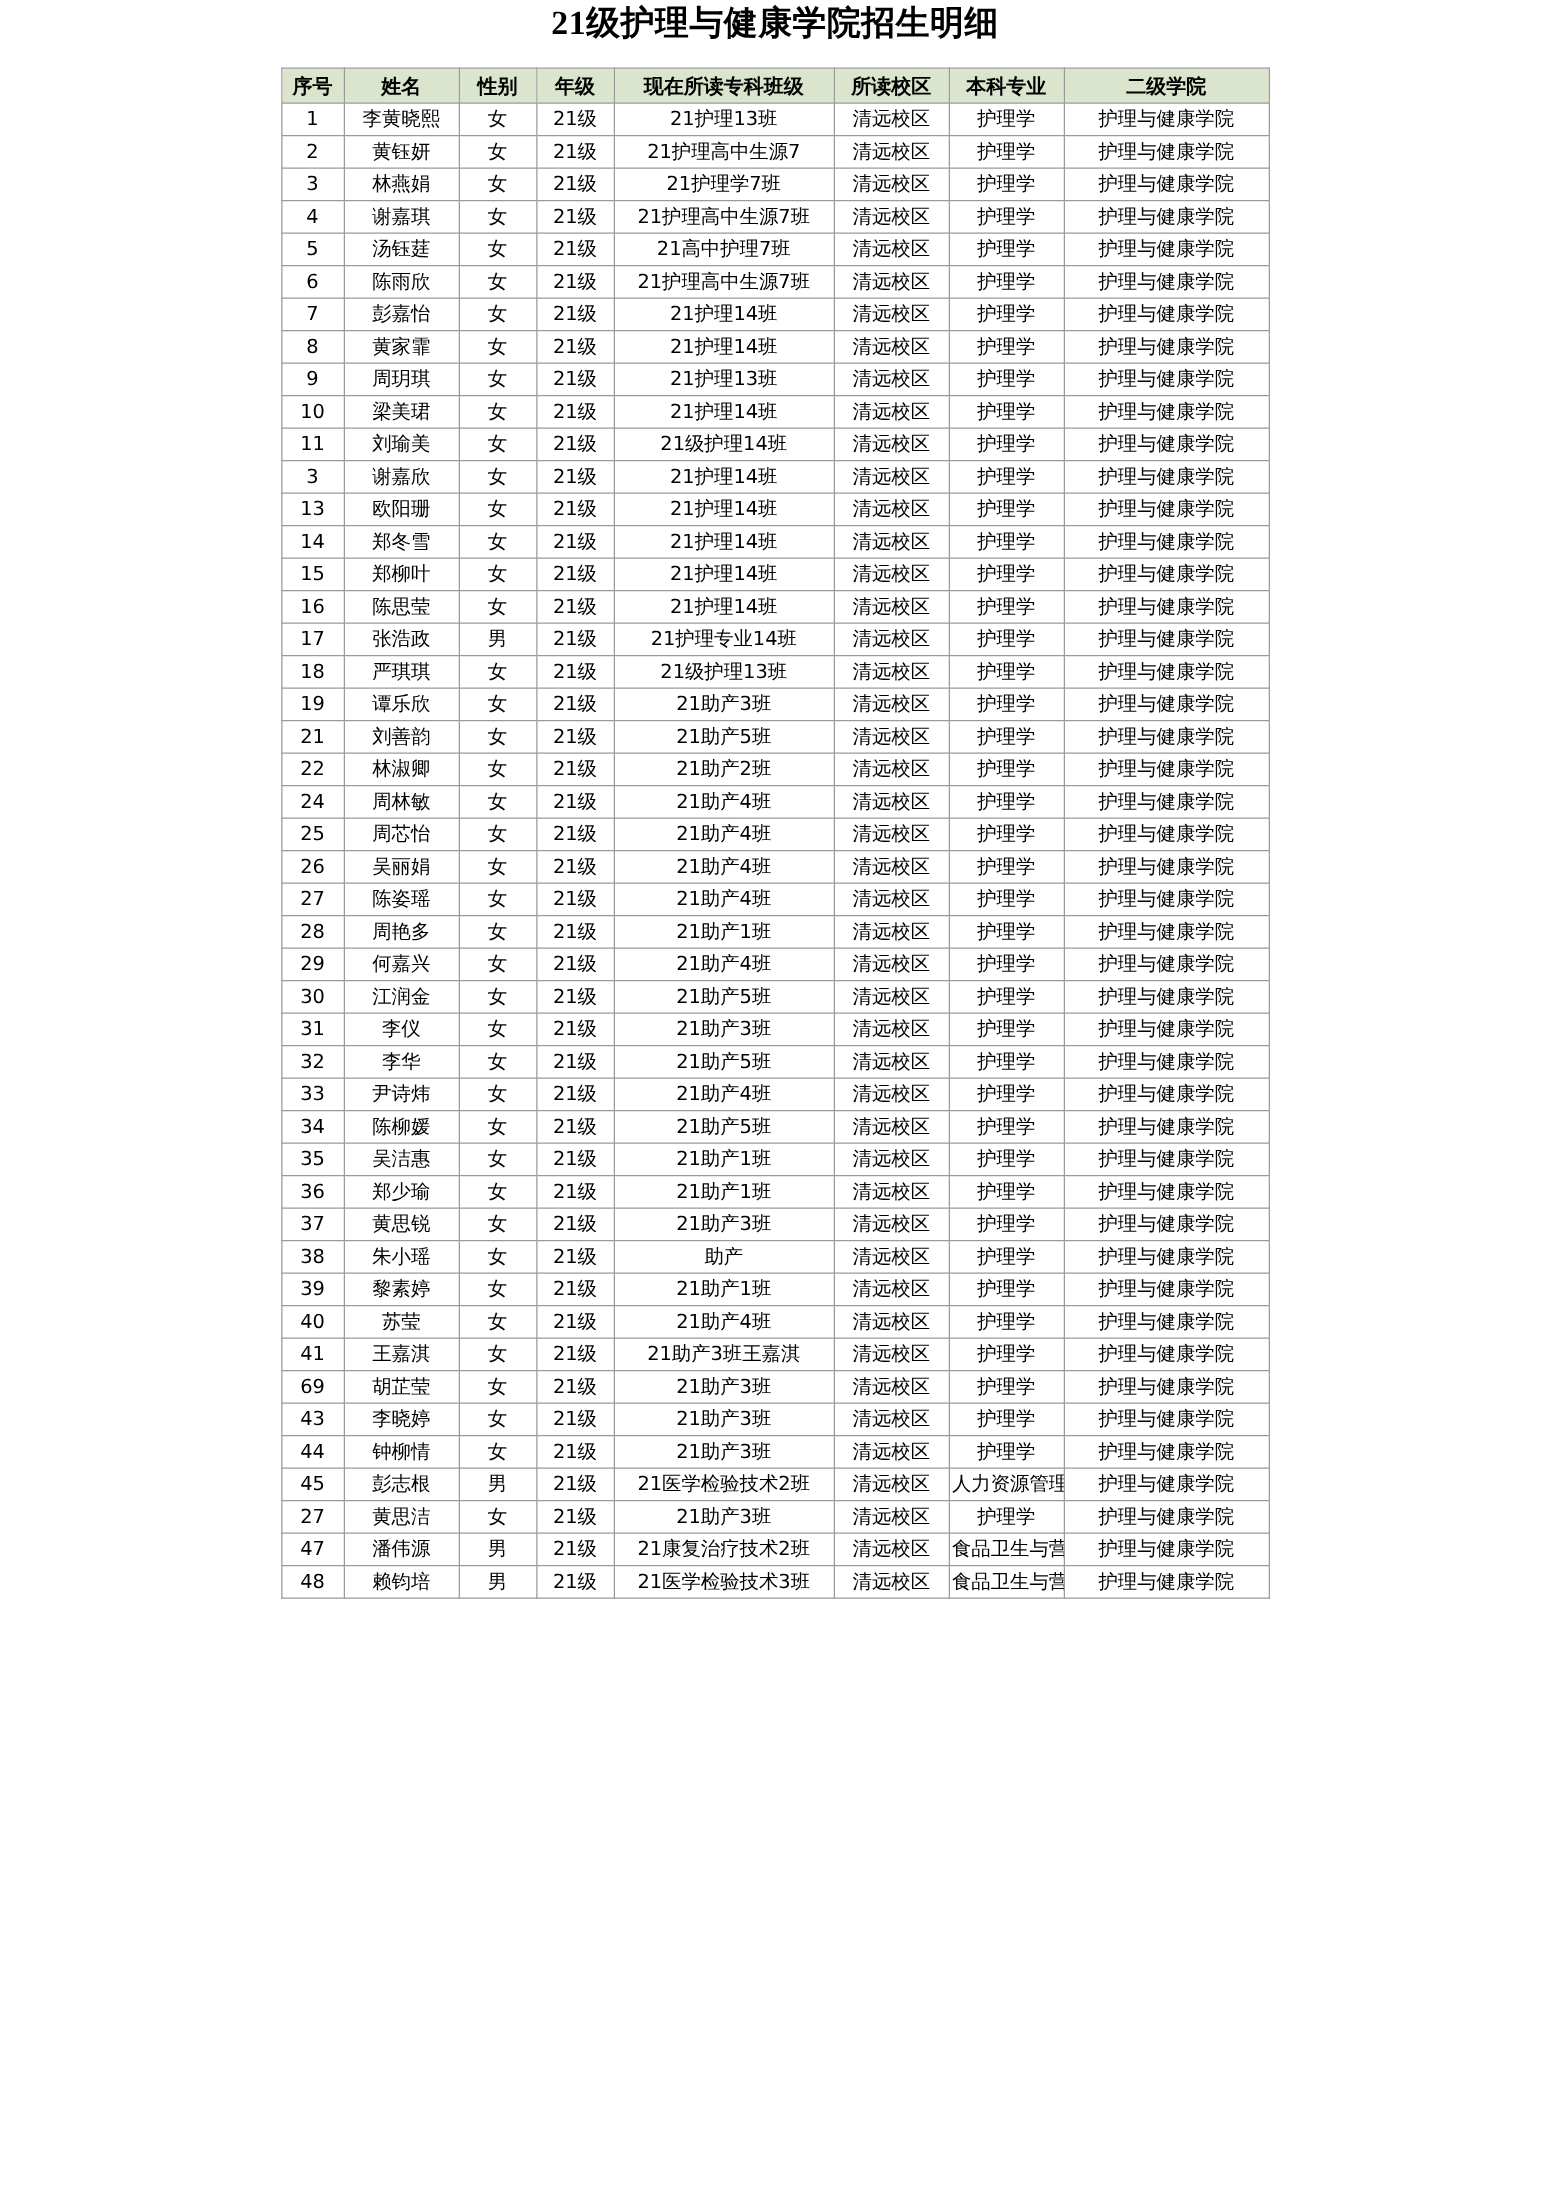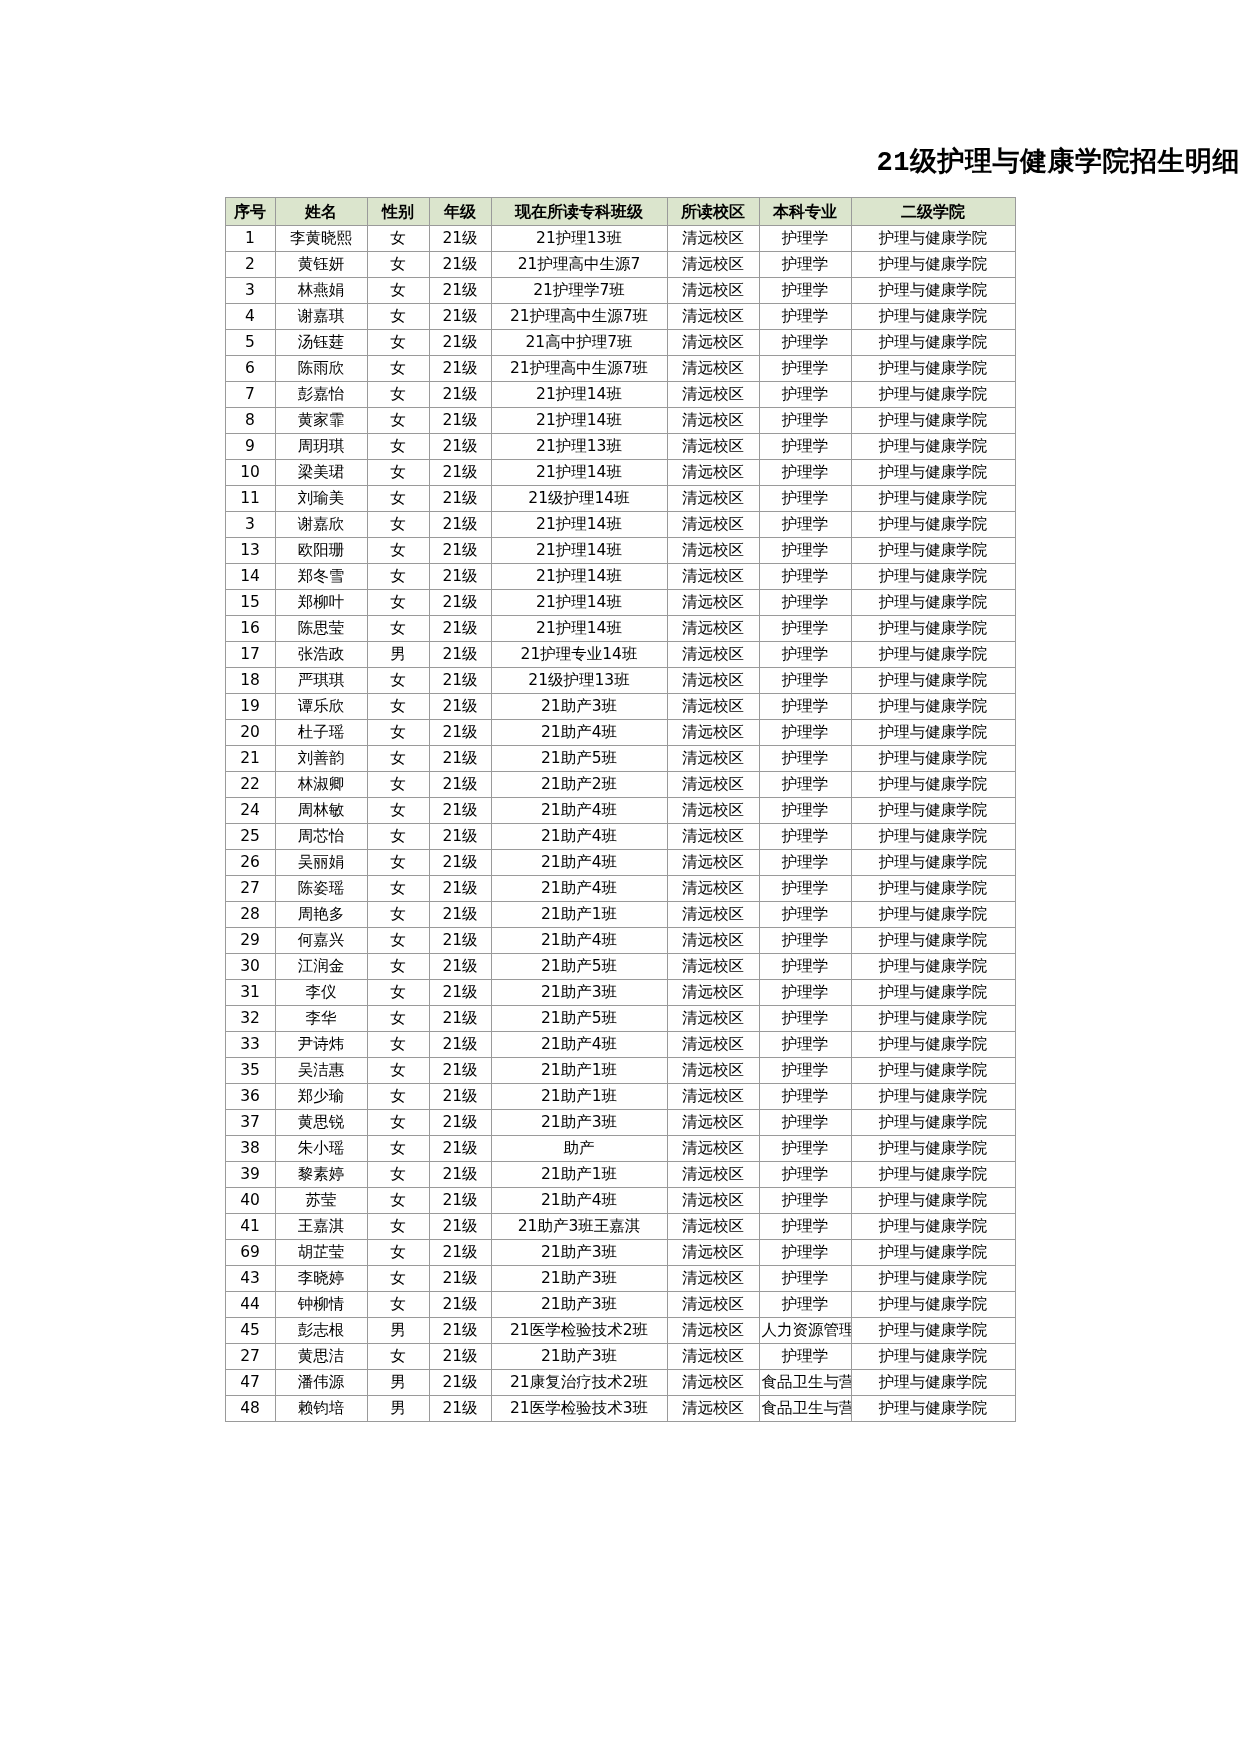--- a/index.html
+++ b/index.html
@@ -15,26 +15,25 @@
     position: relative;
   }
   .page {
     width: 1240px;
     height: 1753px;
     box-sizing: border-box;
     padding: 0;
     position: relative;
   }
   .doc-title {
-    text-align: right;
+    text-align: center;
     font-size: 27px;
     font-weight: bold;
-    font-family: Liberation Mono, monospace;
+    font-family: Liberation Serif, serif;
     margin: 0;
-    padding-top: 143px;
     letter-spacing: 0.5px;
   }
   .table-wrap {
     margin-top: 18px;
     padding-left: 98px;
     padding-right: 98px;
   }
   table.sheet {
     border-collapse: collapse;
     table-layout: fixed;
@@ -287,30 +286,20 @@
             <td class="idx">19</td>
             <td class="name">谭乐欣</td>
             <td class="sex">女</td>
             <td class="grade">21级</td>
             <td class="clip">21助产3班</td>
             <td class="campus">清远校区</td>
             <td class="major">护理学</td>
             <td class="college">护理与健康学院</td>
           </tr>
           <tr>
-            <td class="idx">20</td>
-            <td class="name">杜子瑶</td>
-            <td class="sex">女</td>
-            <td class="grade">21级</td>
-            <td class="clip">21助产4班</td>
-            <td class="campus">清远校区</td>
-            <td class="major">护理学</td>
-            <td class="college">护理与健康学院</td>
-          </tr>
-          <tr>
             <td class="idx">21</td>
             <td class="name">刘善韵</td>
             <td class="sex">女</td>
             <td class="grade">21级</td>
             <td class="clip">21助产5班</td>
             <td class="campus">清远校区</td>
             <td class="major">护理学</td>
             <td class="college">护理与健康学院</td>
           </tr>
           <tr>
@@ -412,20 +401,30 @@
             <td class="campus">清远校区</td>
             <td class="major">护理学</td>
             <td class="college">护理与健康学院</td>
           </tr>
           <tr>
             <td class="idx">33</td>
             <td class="name">尹诗炜</td>
             <td class="sex">女</td>
             <td class="grade">21级</td>
             <td class="clip">21助产4班</td>
+            <td class="campus">清远校区</td>
+            <td class="major">护理学</td>
+            <td class="college">护理与健康学院</td>
+          </tr>
+          <tr>
+            <td class="idx">34</td>
+            <td class="name">陈柳媛</td>
+            <td class="sex">女</td>
+            <td class="grade">21级</td>
+            <td class="clip">21助产5班</td>
             <td class="campus">清远校区</td>
             <td class="major">护理学</td>
             <td class="college">护理与健康学院</td>
           </tr>
           <tr>
             <td class="idx">35</td>
             <td class="name">吴洁惠</td>
             <td class="sex">女</td>
             <td class="grade">21级</td>
             <td class="clip">21助产1班</td>

